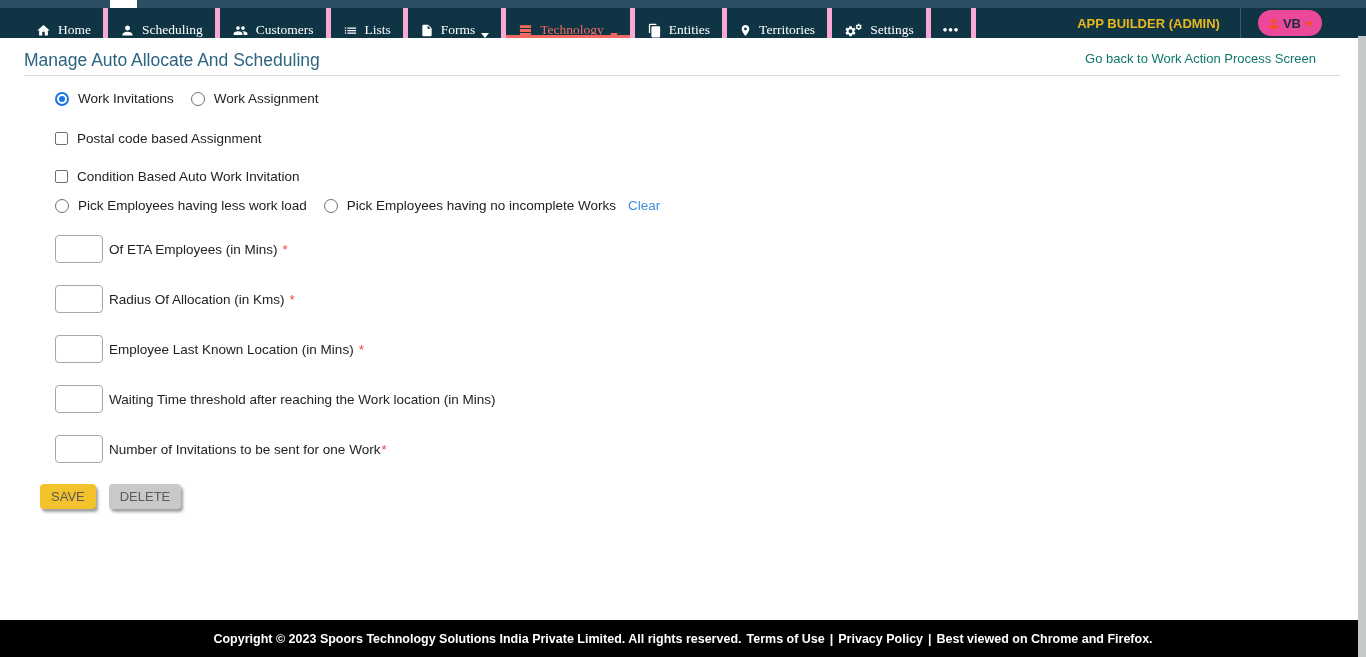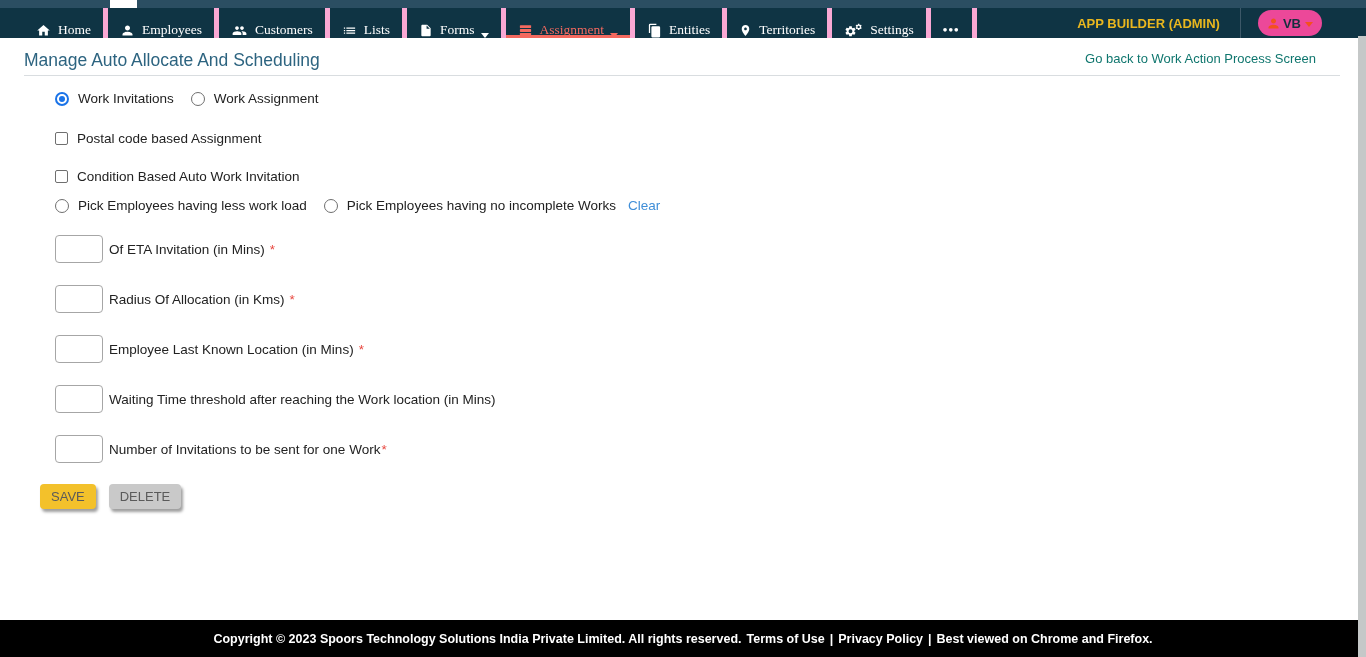--- a/index.html
+++ b/index.html
@@ -88,21 +88,21 @@
           </svg>
       </span>
       <span class="nav-label">Home</span>
     </div>
     <div class="nav-item">
       <span class="nav-icon">
         <svg width="15" height="15" viewBox="0 0 24 24">
             <path d="M12 12c2.21 0 4-1.79 4-4s-1.79-4-4-4-4 1.79-4 4 1.79 4 4 4zm0 2c-2.67 0-8 1.34-8 4v2h16v-2c0-2.66-5.33-4-8-4z"></path>
           </svg>
       </span>
-      <span class="nav-label">Employees</span>
+      <span class="nav-label">Scheduling</span>
     </div>
     <div class="nav-item">
       <span class="nav-icon">
         <svg width="17" height="15" viewBox="0 0 24 24">
             <path d="M16 11c1.66 0 2.99-1.34 2.99-3S17.66 5 16 5c-1.66 0-3 1.34-3 3s1.34 3 3 3zm-8 0c1.66 0 2.99-1.34 2.99-3S9.66 5 8 5C6.34 5 5 6.34 5 8s1.34 3 3 3zm0 2c-2.33 0-7 1.17-7 3.5V19h14v-2.5c0-2.33-4.67-3.5-7-3.5zm8 0c-.29 0-.62.02-.97.05 1.16.84 1.97 1.97 1.97 3.45V19h6v-2.5c0-2.33-4.67-3.5-7-3.5z"></path>
           </svg>
       </span>
       <span class="nav-label">Customers</span>
     </div>
     <div class="nav-item">
@@ -123,21 +123,21 @@
       <span class="caret"></span>
     </div>
     <div class="nav-item active">
       <span class="nav-icon">
         <svg width="15" height="15" viewBox="0 0 24 24">
             <rect x="3" y="3.5" width="18" height="4.6" rx="1"></rect>
             <rect x="3" y="9.7" width="18" height="4.6" rx="1"></rect>
             <rect x="3" y="15.9" width="18" height="4.6" rx="1"></rect>
           </svg>
       </span>
-      <span class="nav-label">Assignment</span>
+      <span class="nav-label">Technology</span>
       <span class="caret"></span>
     </div>
     <div class="nav-item">
       <span class="nav-icon">
         <svg width="15" height="15" viewBox="0 0 24 24">
             <path d="M15 1H5a2 2 0 0 0-2 2v13h2V3h10V1zm4 4H9a2 2 0 0 0-2 2v14a2 2 0 0 0 2 2h10a2 2 0 0 0 2-2V7a2 2 0 0 0-2-2z"></path>
           </svg>
       </span>
       <span class="nav-label">Entities</span>
     </div>
@@ -201,21 +201,21 @@
   <div class="row" style="top:198px; left:55px;">
     <span class="radio"></span>
     <label>Pick Employees having less work load</label>
     <span class="radio gap-left"></span>
     <label>Pick Employees having no incomplete Works</label>
     <span class="clear-link">Clear</span>
   </div>
 
   <div class="field-row" style="top:235px;">
     <input type="text" value="" style="">
-    <span class="field-label">Of ETA Invitation (in Mins)</span>
+    <span class="field-label">Of ETA Employees (in Mins)</span>
     <span class="req">*</span>
   </div>
 
   <div class="field-row" style="top:285px;">
     <input type="text" value="" style="">
     <span class="field-label">Radius Of Allocation (in Kms)</span>
     <span class="req">*</span>
   </div>
 
   <div class="field-row" style="top:335px;">

